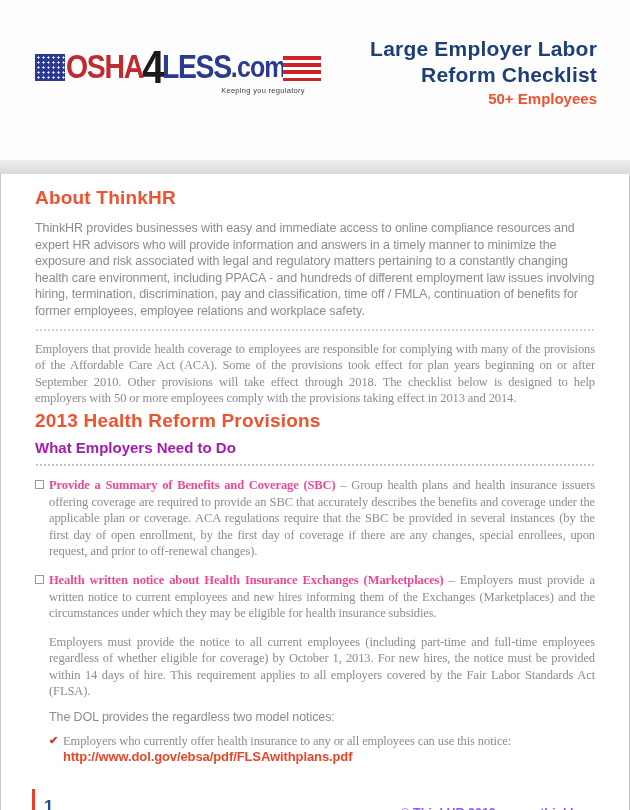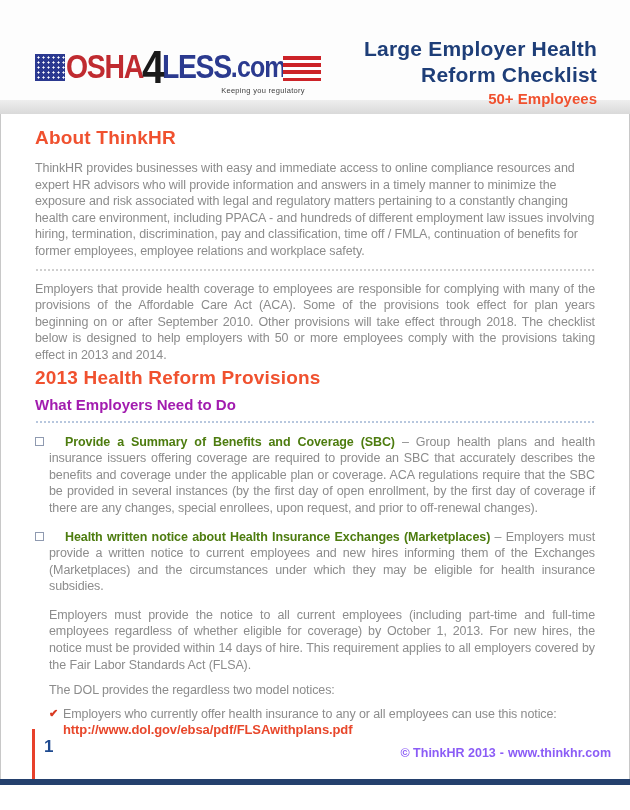--- a/index.html
+++ b/index.html
@@ -5,21 +5,21 @@
   * { box-sizing: border-box; }
   html,body { margin:0; padding:0; }
   body {
     width:630px; height:810px; overflow:hidden;
     background:#ffffff;
     font-family:"Liberation Sans", sans-serif;
     -webkit-font-smoothing:antialiased;
   }
 
   
-  .header { position:relative; height:100px; background:#fdfdfd; }
+  .header { position:relative; height:160px; background:#fdfdfd; }
 
   .logo { position:absolute; left:35px; top:50px; width:292px; height:46px; }
   .canton {
     position:absolute; left:0; top:4px; width:30px; height:27px;
     background-color:#2b3990;
     background-image:radial-gradient(#ffffff 0.9px, rgba(255,255,255,0) 1.2px);
     background-size:5px 5px; background-position:1px 1px;
   }
   .wordmark {
     position:absolute; left:31px; top:-3px; height:40px;
@@ -57,31 +57,31 @@
     padding:13px 34px 0 34px;
   }
 
   .h-orange { margin:0; font-size:19px; line-height:22px; font-weight:bold;
               color:#f0512f; letter-spacing:0.2px; }
   .h-about  { margin-bottom:11px; }
   .h-2013   { margin-top:3px; }
   .h-navy   { margin:7px 0 0 0; font-size:15px; line-height:18px; font-weight:bold; color:#a21caf; }
 
   .body-text { margin:0; color:#8c8c8c; font-size:12.5px; line-height:16.6px; letter-spacing:-0.1px; }
-  .justify   { text-align:justify; }
+  .justify   { text-align:justify;font-family:Liberation Serif, serif; }
 
   .sep  { height:0; border-top:2px dotted #cfcfcf; margin:9px 1px 10px 1px; }
   .sep-blue { border-top-color:#b7c7de; margin:7px 1px 11px 1px; }
 
   .check-item { position:relative; padding-left:14px; margin:0 0 12px 0; }
   .checkbox {
     position:absolute; left:0; top:3px; width:9px; height:9px;
     border:1px solid #8f9ab0; background:#ffffff;
   }
-  .item-title { color:#4d7c0f; font-weight:bold;margin-left:16px; }
+  .item-title { color:#ec4899; font-weight:bold; }
 
   .sub-para { margin:10px 0 0 0; padding-left:14px; }
   .dol-para { margin:9px 0 0 0; padding-left:14px; text-align:left; }
 
   .bullet { position:relative; margin:7px 0 0 14px; padding-left:14px; }
   .checkmark-icon {
     position:absolute; left:0; top:1px; color:#d93a22;
     font-size:11px; font-weight:bold;
   }
   .bullet-link {
@@ -109,21 +109,21 @@
       <span class="osha">OSHA</span>
         <span class="four">4</span>
         <span class="less">LESS</span>
         <span class="com">.com</span>
     </div>
     <div class="stripes"></div>
     <div class="tagline">Keeping you regulatory</div>
   </div>
 
   <div class="header-title">
-    <div class="t-line">Large Employer Health</div>
+    <div class="t-line">Large Employer Labor</div>
     <div class="t-line">Reform Checklist</div>
     <div class="t-sub">50+ Employees</div>
   </div>
 </div>
 
 <div class="band"></div>
 
 <div class="panel">
 
   <h1 class="h-orange h-about">About ThinkHR</h1>

